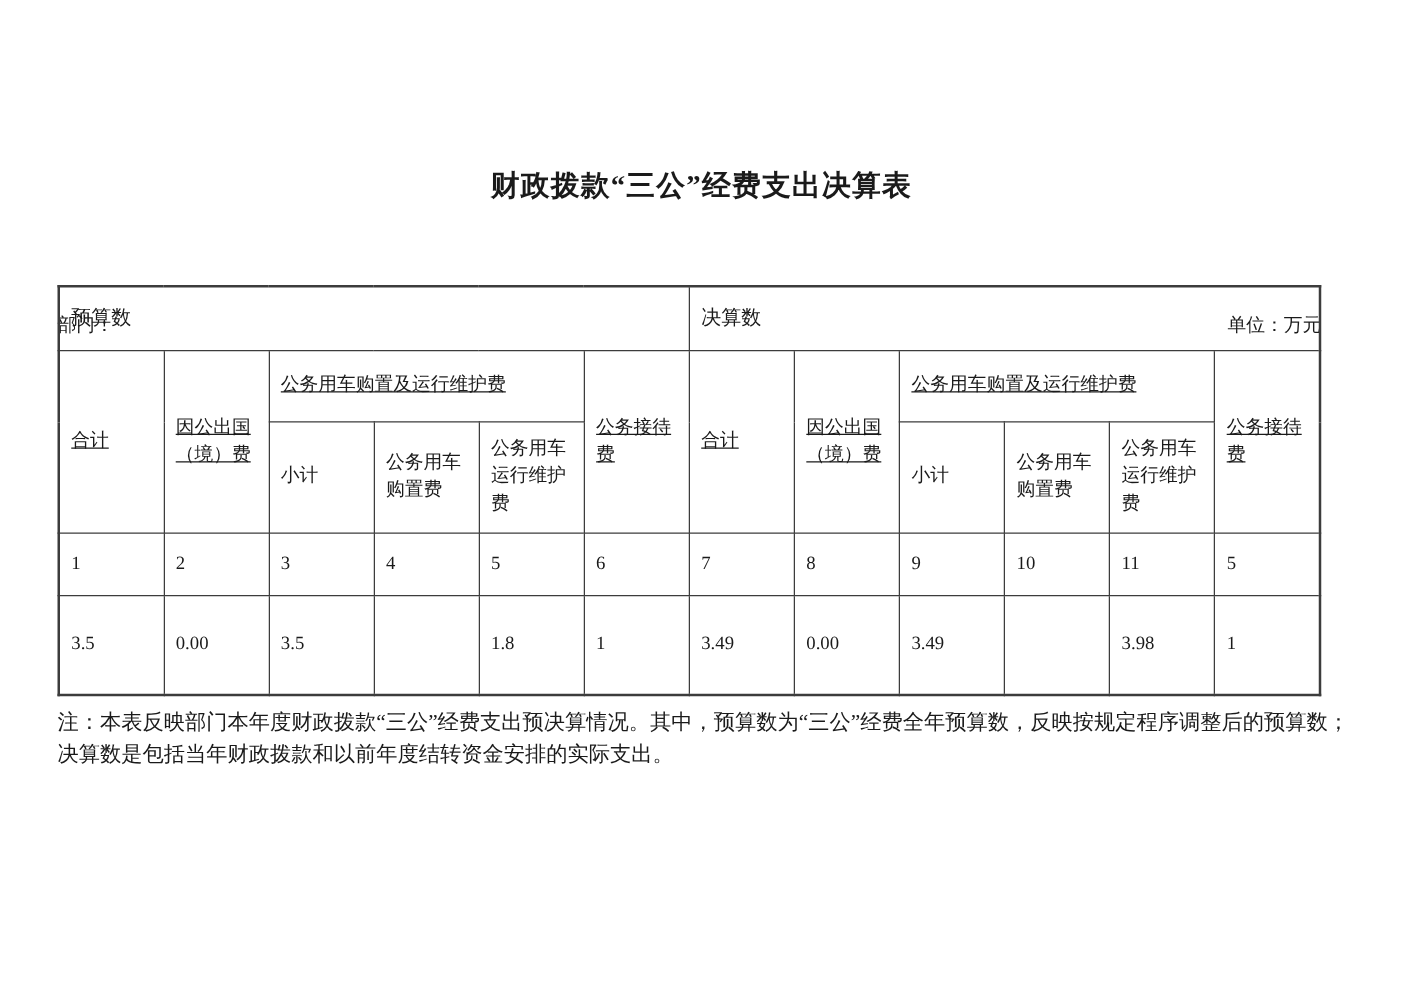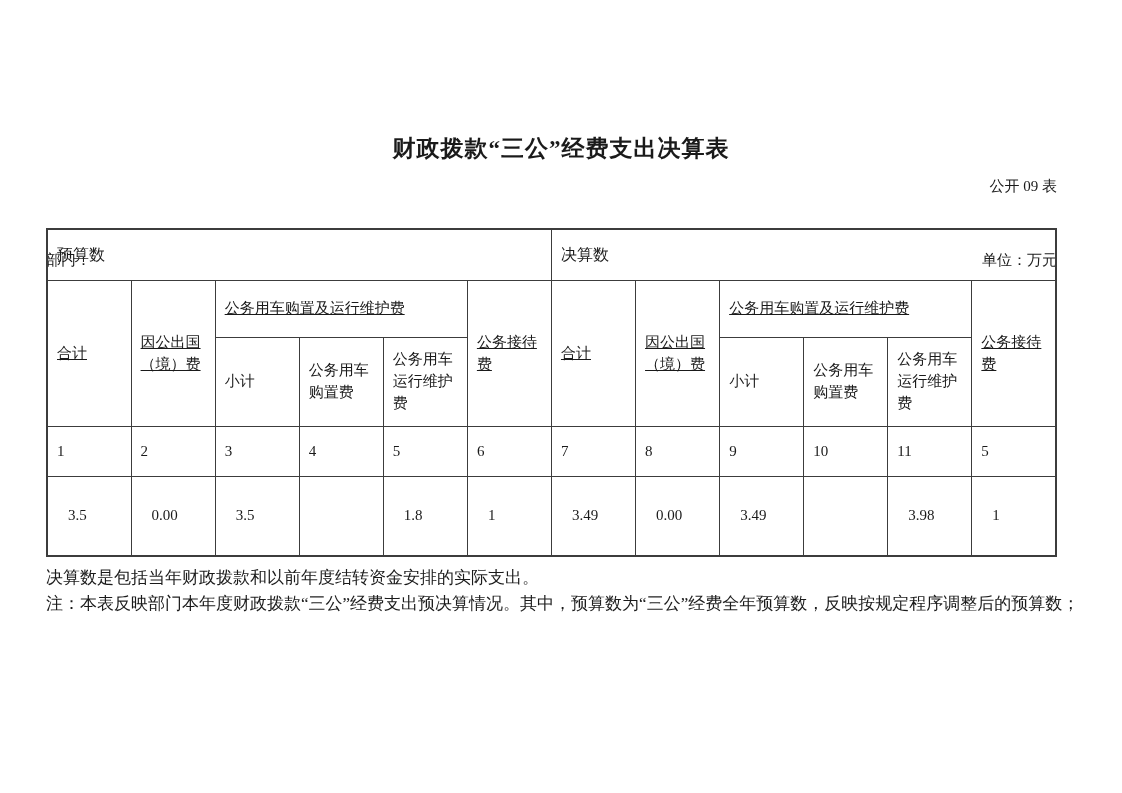--- a/index.html
+++ b/index.html
@@ -63,40 +63,39 @@
     padding: 2px 9px;
     overflow: hidden;
   }
   tr.section-row td { height: 46px; font-size: 16px; }
   tr.header-upper td { height: 52px; text-decoration: underline; }
   tr.header-lower td { height: 84px; }
   tr.numbers-row td { height: 45px; }
   tr.data-row td {
     height: 74px;
     text-align: left;
-    padding-left: 20px;
+    padding-left: 9px;
   }
   .note {
     position: absolute;
     top: 565px;
     left: 46px;
     width: 1040px;
     font-size: 17px;
     line-height: 26px;
   }
   .note-line { white-space: nowrap; }
 </style>
 </head>
 <body>
 
 <div class="page">
 
   <h1 class="doc-title">财政拨款“三公”经费支出决算表</h1>
 
-  <div class="code-line">公开 09 表</div>
 
   <div class="meta-line">
     <span>部门：</span>
     <span>单位：万元</span>
   </div>
 
   <table class="fiscal">
     <colgroup>
       <col>
         <col>
@@ -159,17 +158,17 @@
         <td>0.00</td>
         <td>3.49</td>
         <td></td>
         <td>3.98</td>
         <td>1</td>
       </tr>
     </tbody>
   </table>
 
   <div class="note">
+    <div class="note-line">注：本表反映部门本年度财政拨款“三公”经费支出预决算情况。其中，预算数为“三公”经费全年预算数，反映按规定程序调整后的预算数；</div>
     <div class="note-line">决算数是包括当年财政拨款和以前年度结转资金安排的实际支出。</div>
-    <div class="note-line">注：本表反映部门本年度财政拨款“三公”经费支出预决算情况。其中，预算数为“三公”经费全年预算数，反映按规定程序调整后的预算数；</div>
   </div>
 
 </div>
 
 </body></html>

